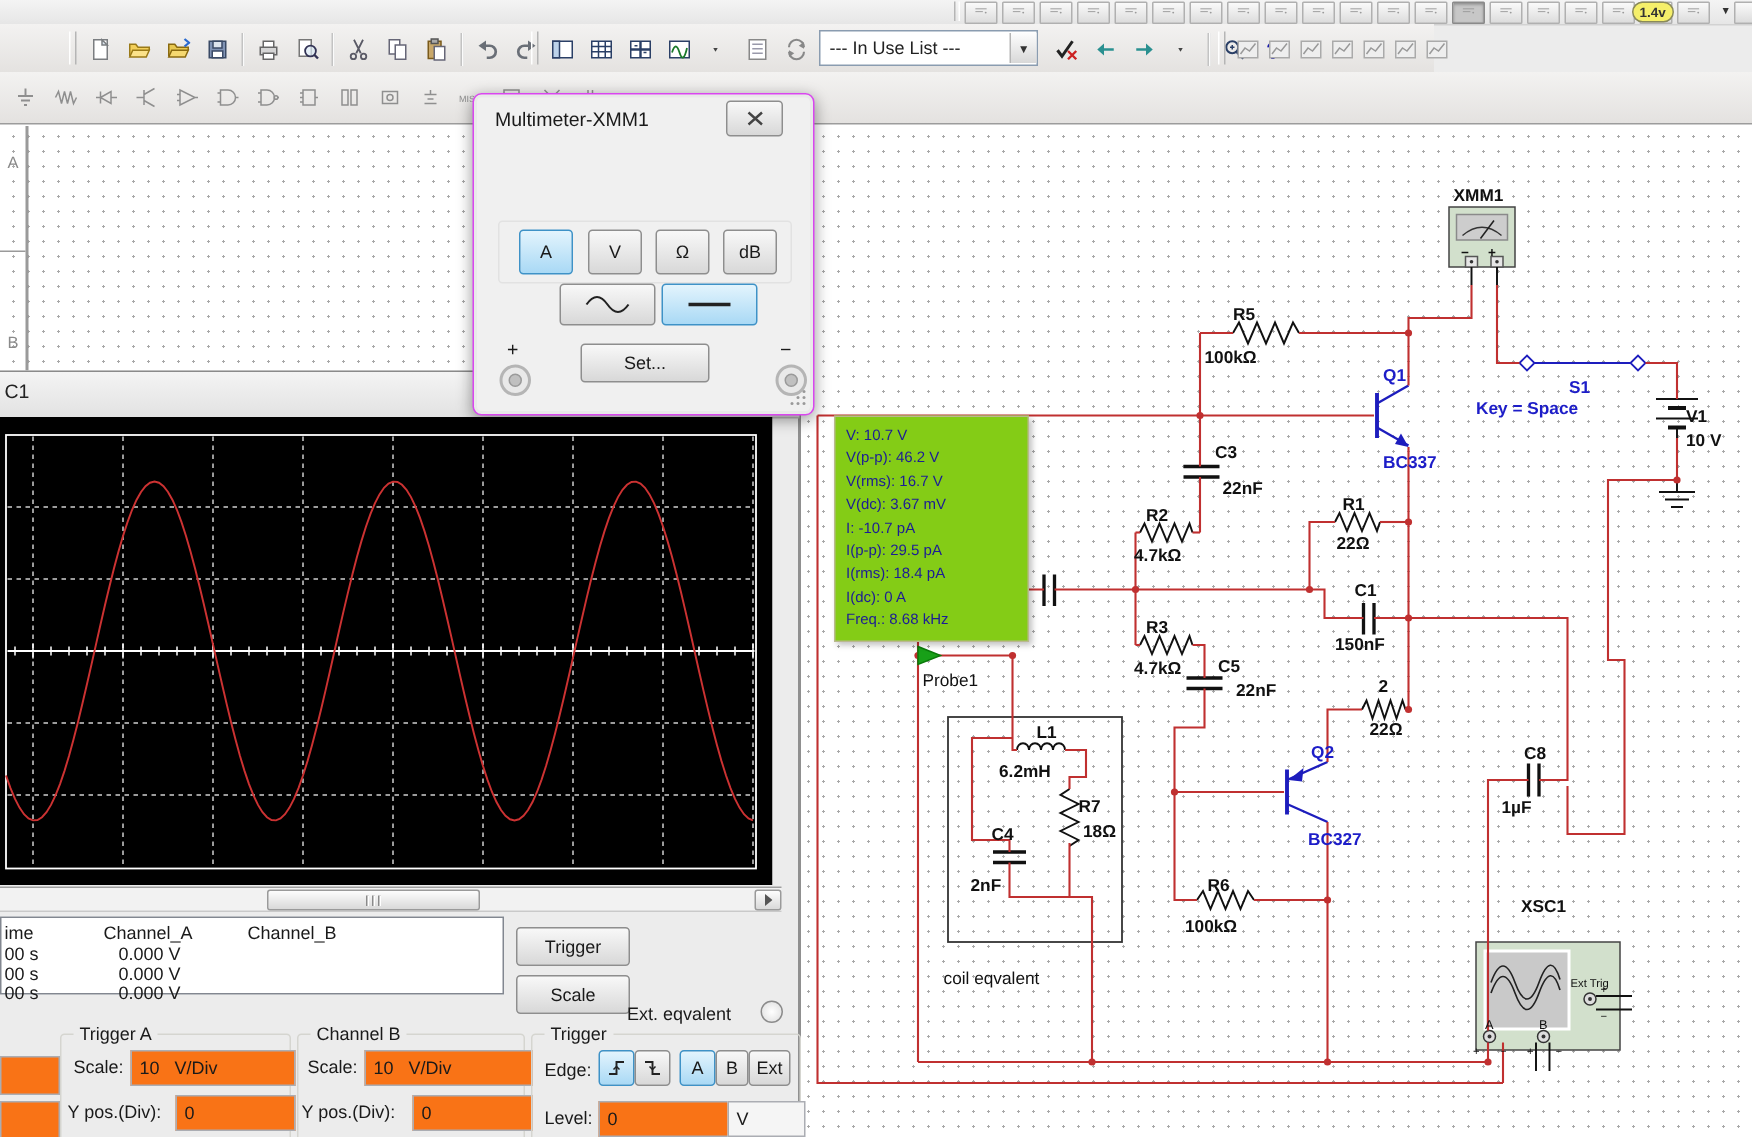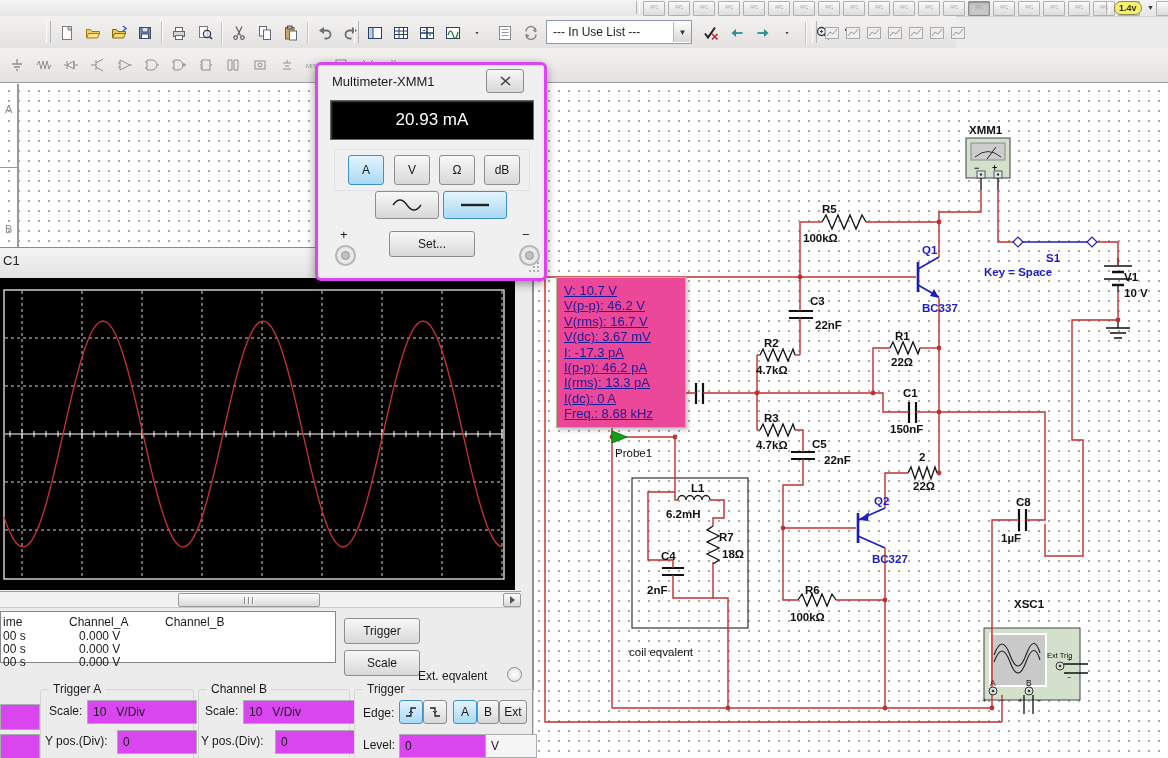--- a/index.html
+++ b/index.html
@@ -22,33 +22,33 @@
   .combo .cv{flex:1;padding:0 6px;font-size:12px;color:#222;}
   .combo .ca{width:17px;height:20px;background:linear-gradient(#fdfdfd,#d8d8d8);border-left:1px solid #b5b5b5;
              display:flex;align-items:center;justify-content:center;font-size:8px;color:#333;}
   
   #canvas{background:#ffffff;background-image:radial-gradient(#a8a8a8 0.7px,transparent 0.9px);
           background-size:10px 10px;background-position:4px 4px;}
   
   .winbtn{background:linear-gradient(#f8f8f8,#d8d8d8);border:1px solid #8e8e8e;border-radius:3px;
           display:flex;align-items:center;justify-content:center;font-size:12px;color:#1a1a1a;}
   .winbtn.sel{background:linear-gradient(#e3f4fd,#a9d9f5);border-color:#3e92c7;}
-  .field{background:#d946ef;border:1px solid #abadb3;font-size:12px;display:flex;align-items:center;padding:0 5px;}
+  .field{background:#f97316;border:1px solid #abadb3;font-size:12px;display:flex;align-items:center;padding:0 5px;}
   .groupbox{border:1px solid #d5d5d0;border-radius:3px;}
   .grouplab{position:absolute;top:-8px;left:8px;background:#ececec;padding:0 4px;font-size:12px;color:#1a1a1a;}
   .radio{width:13px;height:13px;border-radius:50%;border:1px solid #8b8b8b;background:radial-gradient(#fff,#ddd);}
-  #mm-dialog{background:#f0f0f0;border:3px solid #d946ef;border-radius:6px;
+  #mm-dialog{background:#f0f0f0;border:1px solid #d946ef;border-radius:6px;
              box-shadow:0 3px 10px rgba(0,0,0,.4), inset 0 0 0 2px #e9e9e9;}
   #mm-display{background:#000;border:1px solid #666;box-shadow:inset 1px 1px 2px #444;
               color:#fff;font-size:17px;display:flex;align-items:center;justify-content:center;}
   .term{width:17px;height:17px;border-radius:50%;border:2px solid #b5b5b5;background:#e9e9e9;
         display:flex;align-items:center;justify-content:center;}
   .term i{width:7px;height:7px;border-radius:50%;background:#c0c0c0;border:1px solid #9a9a9a;}
-  .ttip{background:#ec4899;border:1px solid #b9b98e;box-shadow:2px 2px 4px rgba(0,0,0,.25);
-        padding:5px 7px;color:#1c1c96;font-size:13px;line-height:15.4px;white-space:nowrap;text-decoration:underline;}
+  .ttip{background:#84cc16;border:1px solid #b9b98e;box-shadow:2px 2px 4px rgba(0,0,0,.25);
+        padding:5px 7px;color:#1c1c96;font-size:10px;line-height:15.4px;white-space:nowrap;}
   
   #scope-win{background:#ececec;border-top:1px solid #8a8a8a;border-right:2px solid #909090;}
   #scope-title{background:linear-gradient(#f4f4f4,#e2e2e2);border-bottom:1px solid #bdbdbd;
                font-size:13px;color:#222;padding:5px 0 0 3px;}
   .sbtrack{background:#f2f2f2;border-top:1px solid #9e9e9e;border-bottom:1px solid #c9c9c9;}
   .sbhandle{background:linear-gradient(#fdfdfd,#d9d9d9);border:1px solid #9a9a9a;border-radius:2px;
             display:flex;align-items:center;justify-content:center;gap:2px;}
   .sbhandle i{width:1px;height:7px;background:#8a8a8a;border-right:1px solid #fff;}
   .sbarrow{background:linear-gradient(#fdfdfd,#d9d9d9);border:1px solid #9a9a9a;border-radius:2px;
            display:flex;align-items:center;justify-content:center;}
@@ -364,21 +364,21 @@
         </svg>
       </div>
       <div class="ghosticon">
         <svg width="16" height="10" viewBox="0 0 16 16">
           <path d="M2,3 h12 M2,6 h8" stroke="#9b9b9b"></path>
           <circle cx="13" cy="7" r="1" fill="#9b9b9b"></circle>
         </svg>
       </div>
     </div>
   <div class="abs" style="left:1106px;top:1px;width:2px;height:13px;border-left:1px solid #b5b5b5;border-right:1px solid #fff;"></div>
-  <div class="abs pill" style="left:1114px;top:1px;">1.4v</div>
+  <div class="abs pill" style="left:1088px;top:1px;">1.4v</div>
   <div class="abs" style="left:1147px;top:4px;font-size:7px;color:#333;">▼</div>
   <div class="abs ghosticon" style="left:1156px;top:1px;width:12px;"></div>
 </div>
 
 <div class="abs tbar" style="left:0px;top:16px;width:956px;height:32px;border-bottom:1px solid #cfcfcf;">
   <div class="abs grip" style="left:46px;top:5px;"></div>
   <div id="std-strip" class="abs" style="left:54px;top:4px;display:flex;align-items:center;">
       <div class="tbtn">
         <svg width="16" height="16" viewBox="0 0 16 16">
           <rect x="3.5" y="1.5" width="9" height="13" fill="#fff" stroke="#7a7d80"></rect>
@@ -828,35 +828,34 @@
       <span>V</span>
     </div>
   </div>
 </div>
 
 <div id="probe-tip" class="abs ttip" style="left:556px;top:277px;width:114px;z-index:6;">
     <div>V: 10.7 V</div>
     <div>V(p-p): 46.2 V</div>
     <div>V(rms): 16.7 V</div>
     <div>V(dc): 3.67 mV</div>
-    <div>I: -17.3 pA</div>
-    <div>I(p-p): 46.2 pA</div>
-    <div>I(rms): 13.3 pA</div>
+    <div>I: -10.7 pA</div>
+    <div>I(p-p): 29.5 pA</div>
+    <div>I(rms): 18.4 pA</div>
     <div>I(dc): 0 A</div>
     <div>Freq.: 8.68 kHz</div>
   </div>
 
 <div id="mm-dialog" class="abs" style="left:315px;top:62px;width:226px;height:213px;z-index:10;">
   <div class="abs" style="left:14px;top:9px;font-size:13px;">Multimeter-XMM1</div>
   <div class="abs winbtn" style="left:168px;top:4px;width:36px;height:22px;border-radius:3px;">
     <svg width="11" height="10">
         <path d="M1,1 L10,9 M10,1 L1,9" stroke="#444" stroke-width="1.6"></path>
       </svg>
   </div>
-  <div id="mm-display" class="abs" style="left:12px;top:35px;width:202px;height:38px;">20.93 mA</div>
   <div class="abs" style="left:16px;top:84px;width:194px;height:40px;border:1px solid #e2e2e2;border-radius:3px;"></div>
   <div class="abs winbtn sel" style="left:30px;top:90px;width:34px;height:28px;">A</div>
   <div class="abs winbtn" style="left:76px;top:90px;width:34px;height:28px;">V</div>
   <div class="abs winbtn" style="left:121px;top:90px;width:34px;height:28px;">Ω</div>
   <div class="abs winbtn" style="left:166px;top:90px;width:34px;height:28px;">dB</div>
   <div class="abs winbtn" style="left:57px;top:126px;width:62px;height:26px;">
     <svg width="30" height="12">
         <path d="M1,6 q7,-10 14,0 t14,0" fill="none" stroke="#222" stroke-width="1.4"></path>
       </svg>
   </div>

